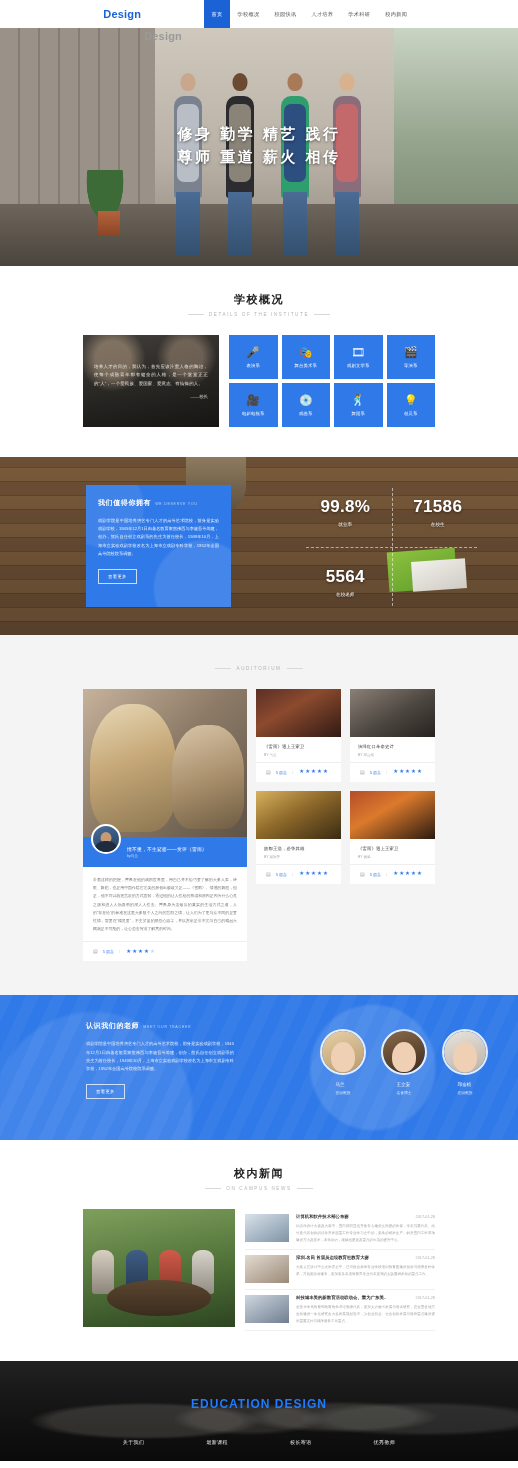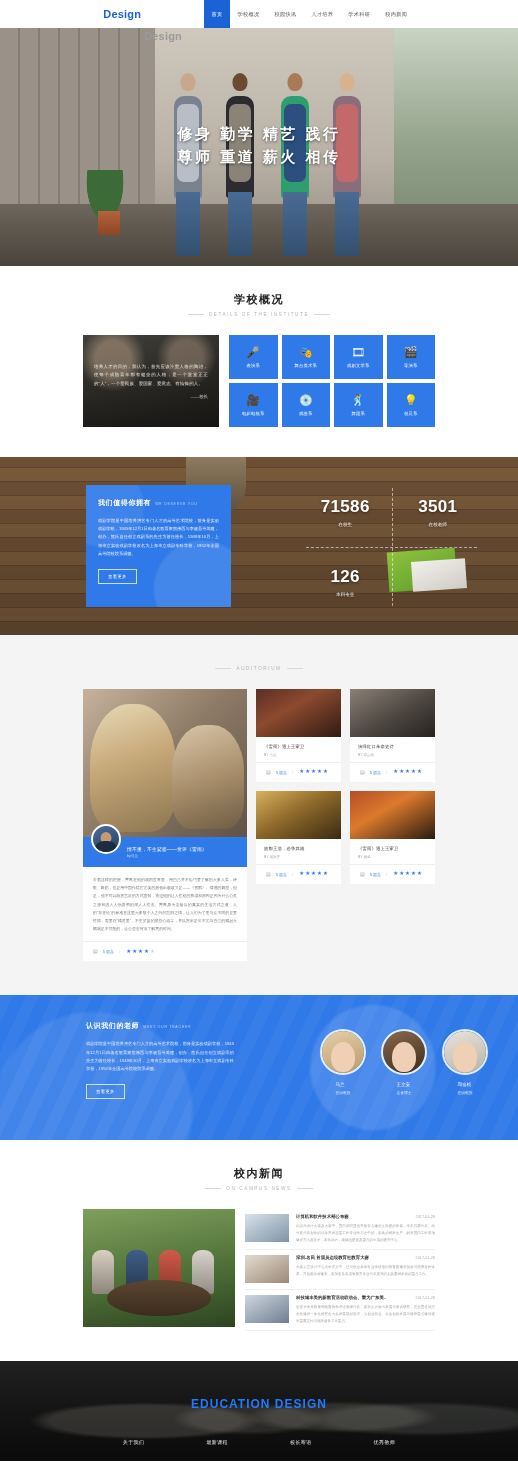--- a/index.html
+++ b/index.html
@@ -537,30 +537,30 @@
       <span class="en">WE DESERVE YOU</span>
     </div>
     <p>戏剧学院是中国培养演艺专门人才的高等艺术院校，前身是实验戏剧学校，1945年12月1日由著名教育家熊佛西与李健吾等筹建，创办，熊氏自任创立戏剧系的先生为首任校长，1949年10月，上海市立实验戏剧学校改名为上海市立戏剧专科学校，1952年全国高等院校院系调整。</p>
     <div class="more-btn">查看更多</div>
   </div>
 
   <div class="stat-grid">
     <div class="vline"></div>
     <div class="hline"></div>
     <div class="stat-cell">
+      <div class="num">99.8%</div>
+      <div class="lb">就业率</div>
+    </div>
+    <div class="stat-cell">
       <div class="num">71586</div>
       <div class="lb">在校生</div>
     </div>
     <div class="stat-cell">
-      <div class="num">3501</div>
+      <div class="num">5564</div>
       <div class="lb">在校老师</div>
-    </div>
-    <div class="stat-cell">
-      <div class="num">126</div>
-      <div class="lb">本科专业</div>
     </div>
   </div>
 </div>
 
 <div class="auditorium">
   <div class="section-title">
     <div class="en">
         <span>AUDITORIUM</span>
       </div>
   </div>

